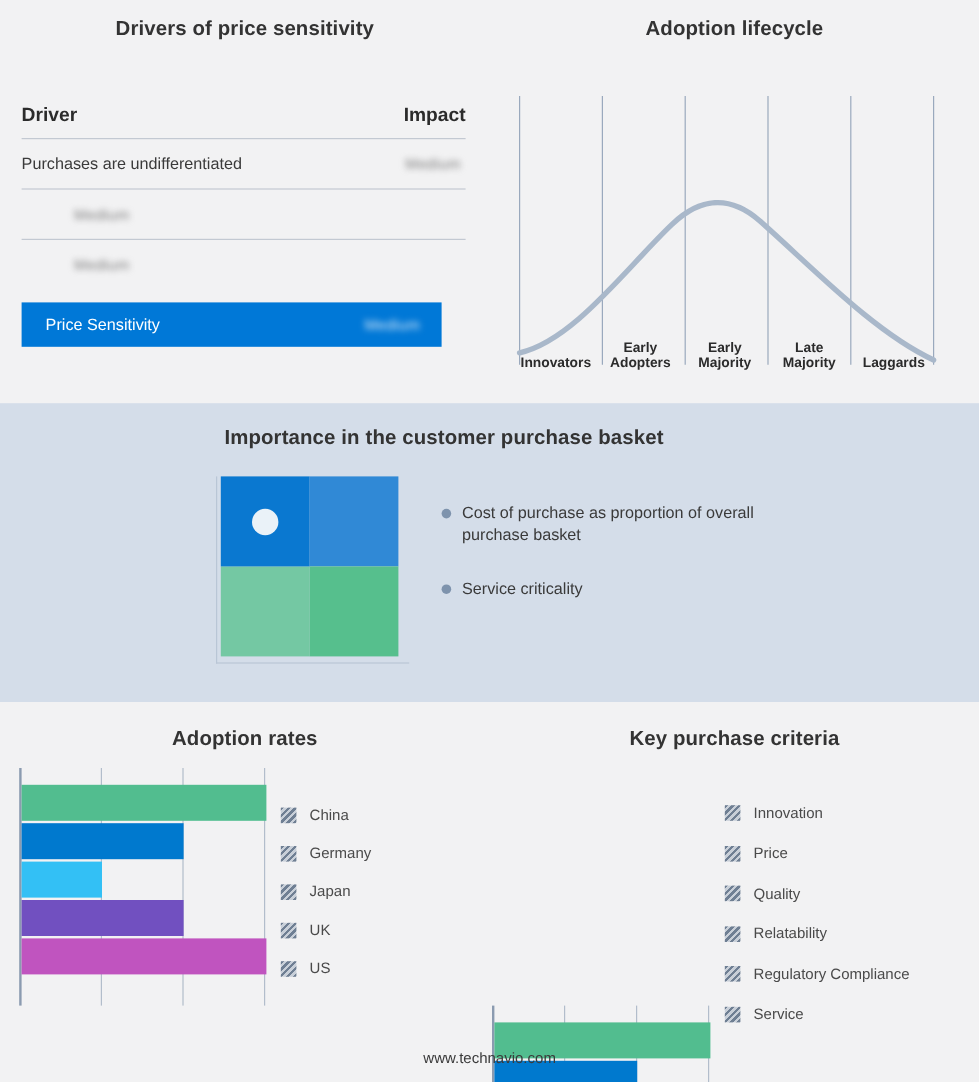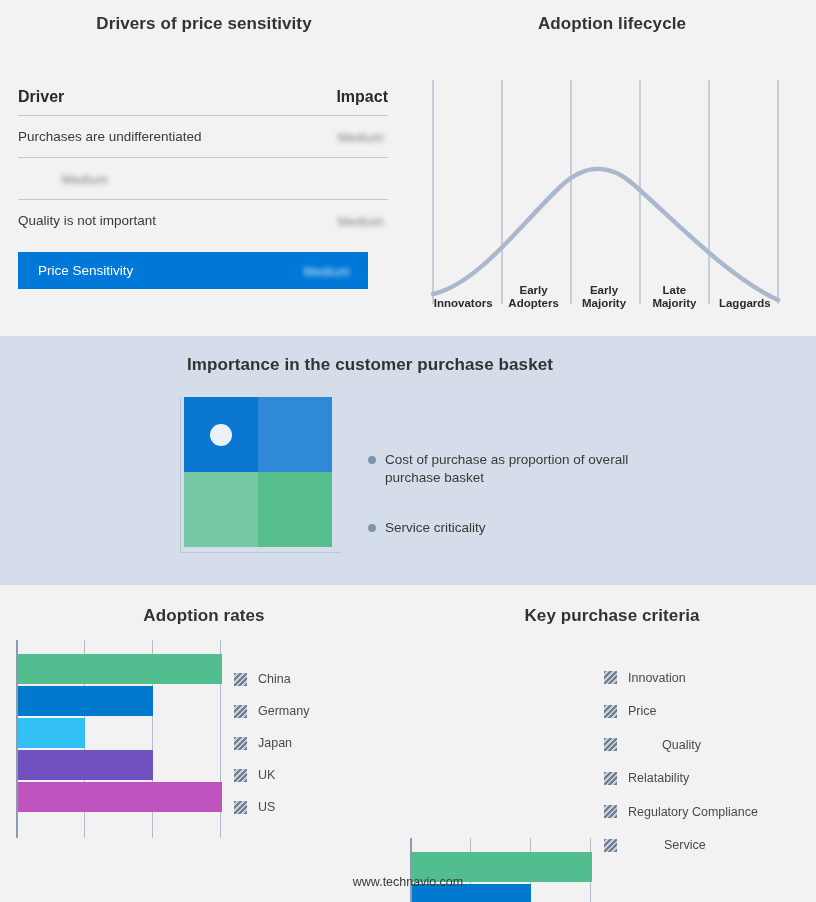--- a/index.html
+++ b/index.html
@@ -64,21 +64,21 @@
   .quadwrap{position:absolute;left:180px;top:397px;width:170px;height:162px;}
   .quadborder{position:absolute;left:0;top:0;width:160px;height:155px;border-left:1px solid #b9c6d6;border-bottom:1px solid #b9c6d6;}
   .quad{position:absolute;left:4px;top:0px;width:148px;height:150px;display:grid;grid-template-columns:1fr 1fr;grid-template-rows:1fr 1fr;}
   .q1{background:#0a78d0;position:relative;}
   .q2{background:#3089d6;}
   .q3{background:#74c8a3;}
   .q4{background:#56bf8d;}
   .dot{position:absolute;left:26px;top:27px;width:22px;height:22px;border-radius:50%;background:#eaf2f8;}
 
   .legend-mid{position:absolute;left:368px;top:419px;width:300px;}
-  .lg-item{display:flex;align-items:flex-start;margin-bottom:27px;margin-top:32px;}
+  .lg-item{display:flex;align-items:flex-start;margin-bottom:27px;}
   .lg-bullet{width:8px;height:8px;border-radius:50%;background:#7e93ad;margin-top:5px;margin-right:9px;flex:none;}
   .lg-text{font-size:13.5px;color:#3a3a3a;line-height:18px;}
 
   
   .chart{position:absolute;}
   .plot{position:relative;}
   .axis-v{position:absolute;left:0;top:0;width:2px;height:100%;background:#8b9bb0;}
   .gl{position:absolute;top:0;width:1px;height:100%;background:#b2bdcb;}
   .bars{position:absolute;left:2px;top:0;right:0;bottom:0;}
   .bar{position:absolute;left:0;}
@@ -119,21 +119,20 @@
     <div class="td-impact"><span class="blurred">Medium</span></div>
   </div>
   <div class="hrule"></div>
 
   <div class="tr">
     <div class="td-impact"><span class="blurred">Medium</span></div>
   </div>
   <div class="hrule"></div>
 
   <div class="tr">
-    <div class="td-driver">Quality is not important</div>
     <div class="td-impact"><span class="blurred">Medium</span></div>
   </div>
 
   <div class="row-hl">
     <div class="td-driver">Price Sensitivity</div>
     <div class="td-impact"><span class="blurred">Medium</span></div>
   </div>
 </div>
 
 <div class="panel" style="left:408px;top:14px;width:408px;">
@@ -242,31 +241,31 @@
 </div>
 <div class="blegend" id="legend-right" style="left:604px;top:661px;width:210px;">
     <div class="bl-item" style="height: 33.5px;">
       <span class="hatch"></span>
       <span class="bl-label">Innovation</span>
     </div>
     <div class="bl-item" style="height: 33.5px;">
       <span class="hatch"></span>
       <span class="bl-label">Price</span>
     </div>
-    <div class="bl-item" style="height: 33.5px; gap: 34px;">
+    <div class="bl-item" style="height: 33.5px;">
       <span class="hatch"></span>
       <span class="bl-label">Quality</span>
     </div>
     <div class="bl-item" style="height: 33.5px;">
       <span class="hatch"></span>
       <span class="bl-label">Relatability</span>
     </div>
     <div class="bl-item" style="height: 33.5px;">
       <span class="hatch"></span>
       <span class="bl-label">Regulatory Compliance</span>
     </div>
-    <div class="bl-item" style="height: 33.5px; gap: 36px;">
+    <div class="bl-item" style="height: 33.5px;">
       <span class="hatch"></span>
       <span class="bl-label">Service</span>
     </div>
   </div>
 
 <div class="footer">www.technavio.com</div>
 
 </body></html>

